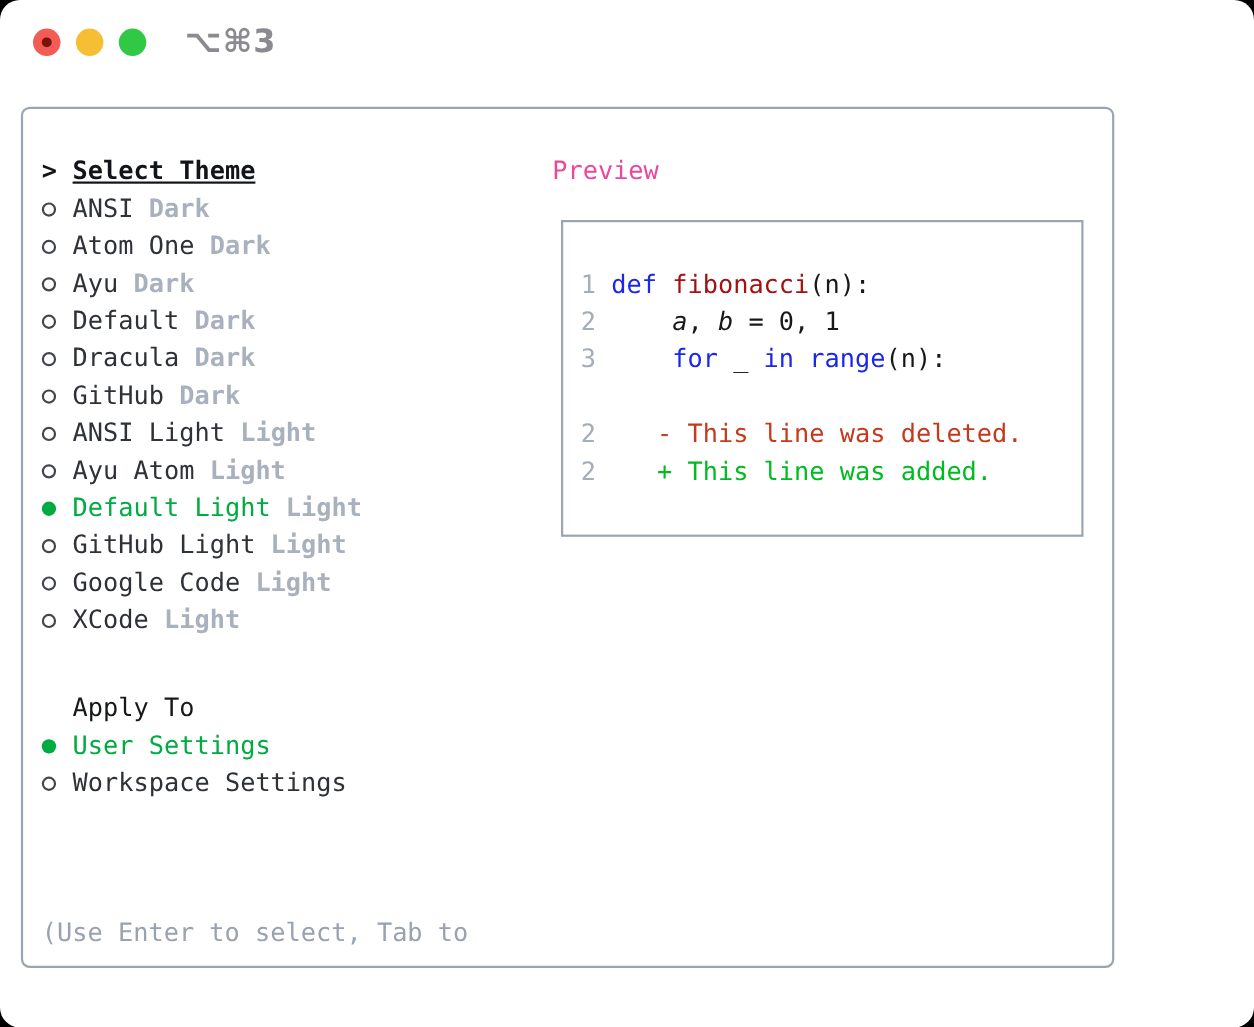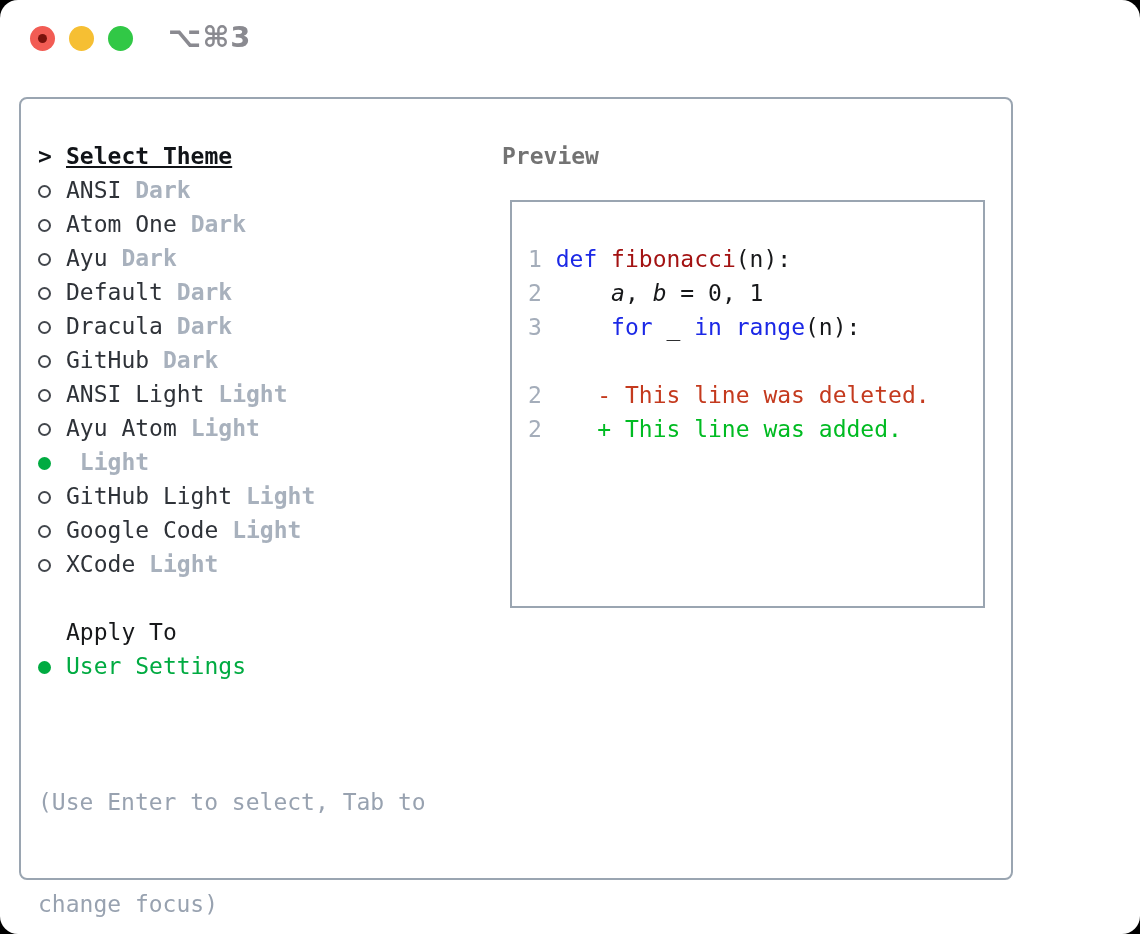--- a/index.html
+++ b/index.html
@@ -39,28 +39,28 @@
   .right-col{flex:1;padding-top:40px;}
   .row{display:flex;align-items:center;height:34px;white-space:pre;font-size:23px;line-height:34px;}
   .marker{display:inline-block;width:28px;flex:none;}
   .cursor{font-weight:bold;color:#111418;}
   .title-bold{font-weight:bold;color:#111418;text-decoration:underline;}
   .radio{display:inline-block;width:13px;height:13px;box-sizing:border-box;border:2px solid #43474d;border-radius:50%;}
   .radio.filled{border:none;background:#00ab41;}
   .name{color:#2e3238;}
   .name.selected{color:#00ab41;}
   .tag{color:#a8b1bd;font-weight:bold;}
-  .apply-section{margin-top:34px;}
+  .apply-section{margin-top:46px;}
   .apply-title{color:#17181a;}
   .help{margin-top:34px;color:#98a2b0;font-size:23px;line-height:34px;white-space:pre;}
   
-  .preview-title{font-weight:bold;color:#737373;font-size:23px;line-height:34px;white-space:pre;}
+  .preview-title{font-weight:normal;color:#ec4899;font-size:23px;line-height:34px;white-space:pre;}
   .preview-box{
     margin-top:27px;margin-left:8px;
-    width:475px;height:408px;box-sizing:border-box;
+    width:475px;height:288px;box-sizing:border-box;
     border:2px solid #9aa5b1;
     padding:40px 0 0 16px;overflow:hidden;background:#fff;
   }
   .pline{white-space:pre;font-size:23px;line-height:34px;}
   .seg-num{color:#a4adba;}
   .seg-kw{color:#1b28e6;}
   .seg-fn{color:#a31212;}
   .seg-plain{color:#17181a;}
   .seg-var{color:#17181a;font-style:italic;}
   .seg-ctx{color:#8d939d;}
@@ -92,32 +92,33 @@
 
       <div id="theme-list">
           <div class="row"><span class="marker"><span class="radio"></span></span><span class="name">ANSI</span><span class="tag"> Dark</span></div>
           <div class="row"><span class="marker"><span class="radio"></span></span><span class="name">Atom One</span><span class="tag"> Dark</span></div>
           <div class="row"><span class="marker"><span class="radio"></span></span><span class="name">Ayu</span><span class="tag"> Dark</span></div>
           <div class="row"><span class="marker"><span class="radio"></span></span><span class="name">Default</span><span class="tag"> Dark</span></div>
           <div class="row"><span class="marker"><span class="radio"></span></span><span class="name">Dracula</span><span class="tag"> Dark</span></div>
           <div class="row"><span class="marker"><span class="radio"></span></span><span class="name">GitHub</span><span class="tag"> Dark</span></div>
           <div class="row"><span class="marker"><span class="radio"></span></span><span class="name">ANSI Light</span><span class="tag"> Light</span></div>
           <div class="row"><span class="marker"><span class="radio"></span></span><span class="name">Ayu Atom</span><span class="tag"> Light</span></div>
-          <div class="row"><span class="marker"><span class="radio filled"></span></span><span class="tag"> Light</span></div>
+          <div class="row"><span class="marker"><span class="radio filled"></span></span><span class="name selected">Default Light</span><span class="tag"> Light</span></div>
           <div class="row"><span class="marker"><span class="radio"></span></span><span class="name">GitHub Light</span><span class="tag"> Light</span></div>
           <div class="row"><span class="marker"><span class="radio"></span></span><span class="name">Google Code</span><span class="tag"> Light</span></div>
           <div class="row"><span class="marker"><span class="radio"></span></span><span class="name">XCode</span><span class="tag"> Light</span></div>
         </div>
 
       <div class="apply-section">
         <div class="row">
           <span class="marker"></span><span class="apply-title">Apply To</span>
         </div>
         <div id="apply-list">
             <div class="row"><span class="marker"><span class="radio filled"></span></span><span class="name selected">User Settings</span></div>
+            <div class="row"><span class="marker"><span class="radio"></span></span><span class="name">Workspace Settings</span></div>
           </div>
       </div>
 
       <div class="help">
         <div>(Use Enter to select, Tab to</div>
         <div>change focus)</div>
       </div>
     </div>
 
     <div class="right-col">

